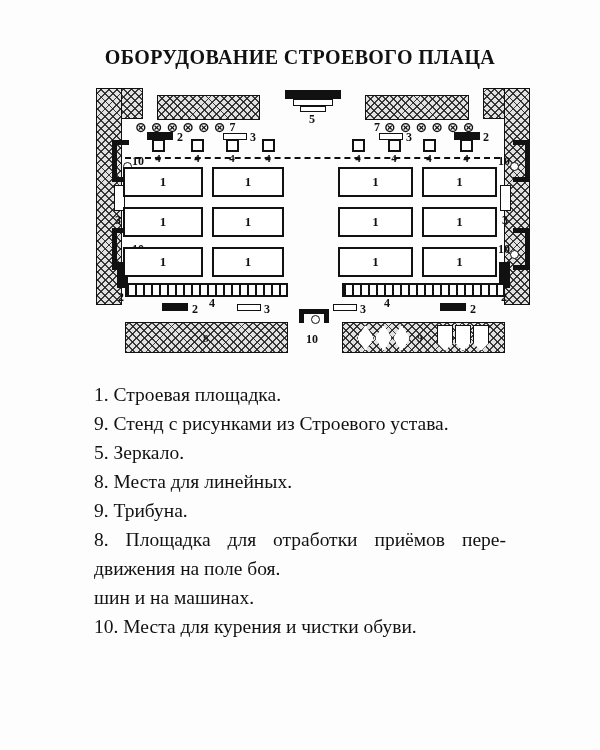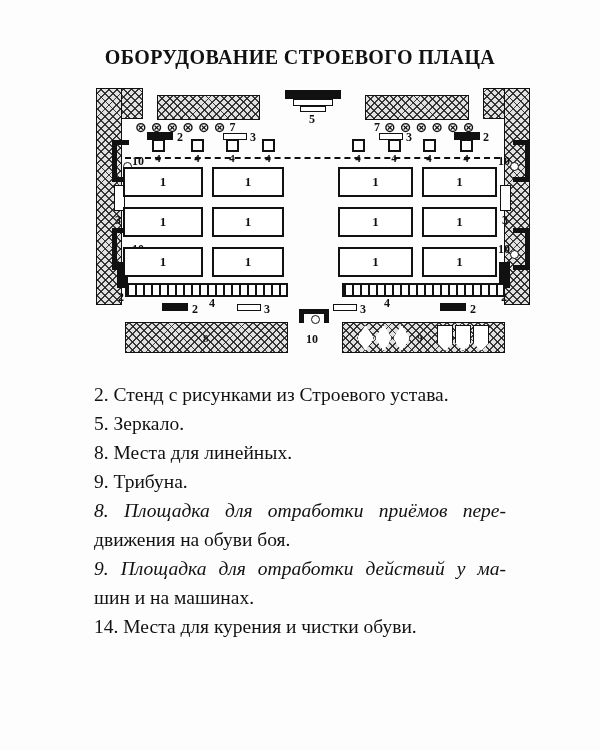--- a/index.html
+++ b/index.html
@@ -42,21 +42,21 @@
   .comb{
     position:absolute;box-sizing:border-box;height:14px;border:2px solid #111;
     background:repeating-linear-gradient(90deg,#111 0 2px,#fff 2px 8px);
   }
   .pad-num{position:absolute;font-weight:bold;font-size:11px;color:#1a1a1a;}
   .diamond{position:absolute;width:15px;height:24px;background:#fff;border:1px solid #111;
     clip-path:polygon(50% 0,100% 50%,50% 100%,0 50%);}
   .shield{position:absolute;width:14px;height:24px;background:#fff;border:1px solid #111;
     clip-path:polygon(0 0,100% 0,100% 68%,50% 100%,0 68%);}
   .legend{margin:10px 94px 0 94px;font-size:19.5px;line-height:29px;}
-  .legend .just{text-align:justify;text-align-last:justify;font-style:italic;}
+  .legend .just{text-align:justify;text-align-last:justify;}
 </style>
 </head>
 <body>
 
 <div class="title">ОБОРУДОВАНИЕ СТРОЕВОГО ПЛАЦА</div>
 
 <div class="diagram">
 
   <div class="hatch" style="left:96px;top:3px;width:47px;height:31px;"></div>
   <div class="hatch" style="left:96px;top:3px;width:26px;height:217px;"></div>
@@ -197,26 +197,26 @@
   <div class="diamond" style="left:357px;top:240px;"></div>
   <div class="diamond" style="left:375px;top:240px;"></div>
   <div class="diamond" style="left:393px;top:240px;"></div>
   <div class="pad-num" style="left:417px;top:247px;">9</div>
   <div class="shield" style="left:437px;top:240px;"></div>
   <div class="shield" style="left:455px;top:240px;"></div>
   <div class="shield" style="left:473px;top:240px;"></div>
 </div>
 
 <div class="legend">
-  <div class="li">2. Стенд с рисунками из Строевого устава.</div>
+  <div class="li">1. Строевая площадка.</div>
+  <div class="li">9. Стенд с рисунками из Строевого устава.</div>
   <div class="li">5. Зеркало.</div>
   <div class="li">8. Места для линейных.</div>
   <div class="li">9. Трибуна.</div>
   <div class="li">
     <div class="just">8. Площадка для отработки приёмов пере-</div>
-    <div>движения на обуви боя.</div>
+    <div>движения на поле боя.</div>
   </div>
   <div class="li">
-    <div class="just">9. Площадка для отработки действий у ма-</div>
     <div>шин и на машинах.</div>
   </div>
-  <div class="li">14. Места для курения и чистки обуви.</div>
+  <div class="li">10. Места для курения и чистки обуви.</div>
 </div>
 
 </body></html>

